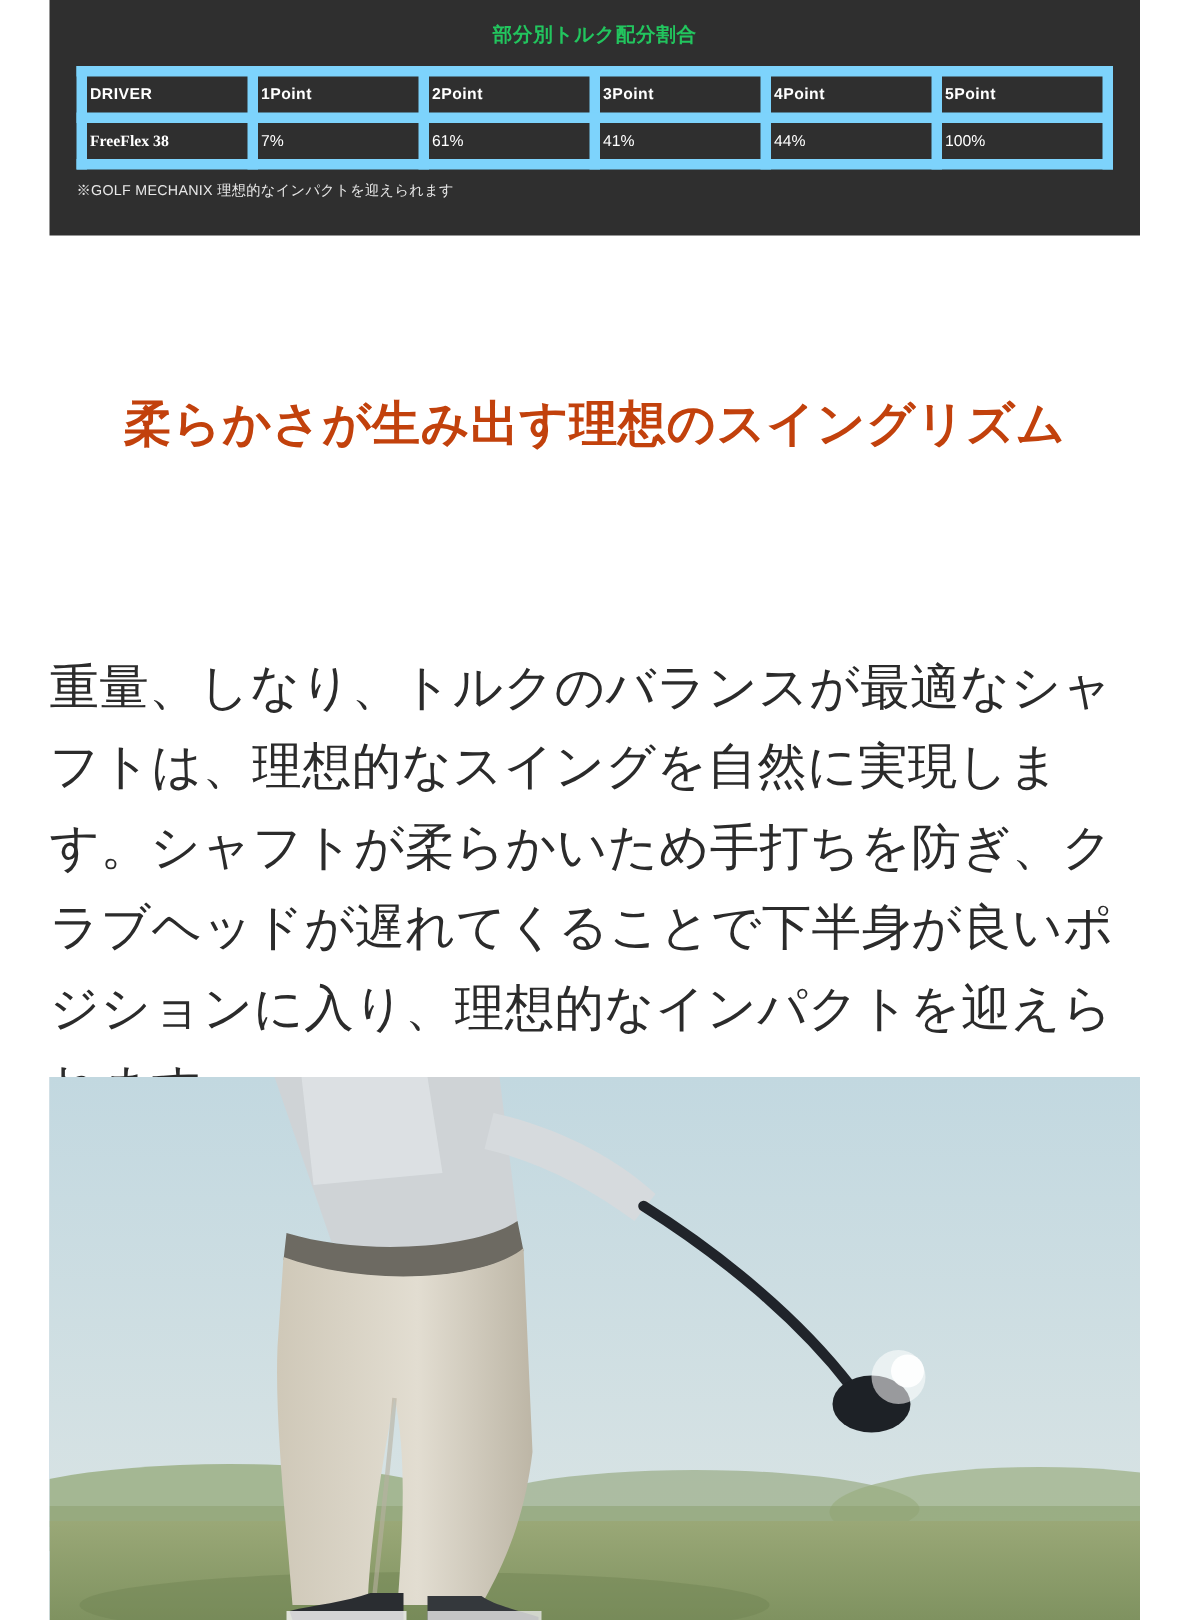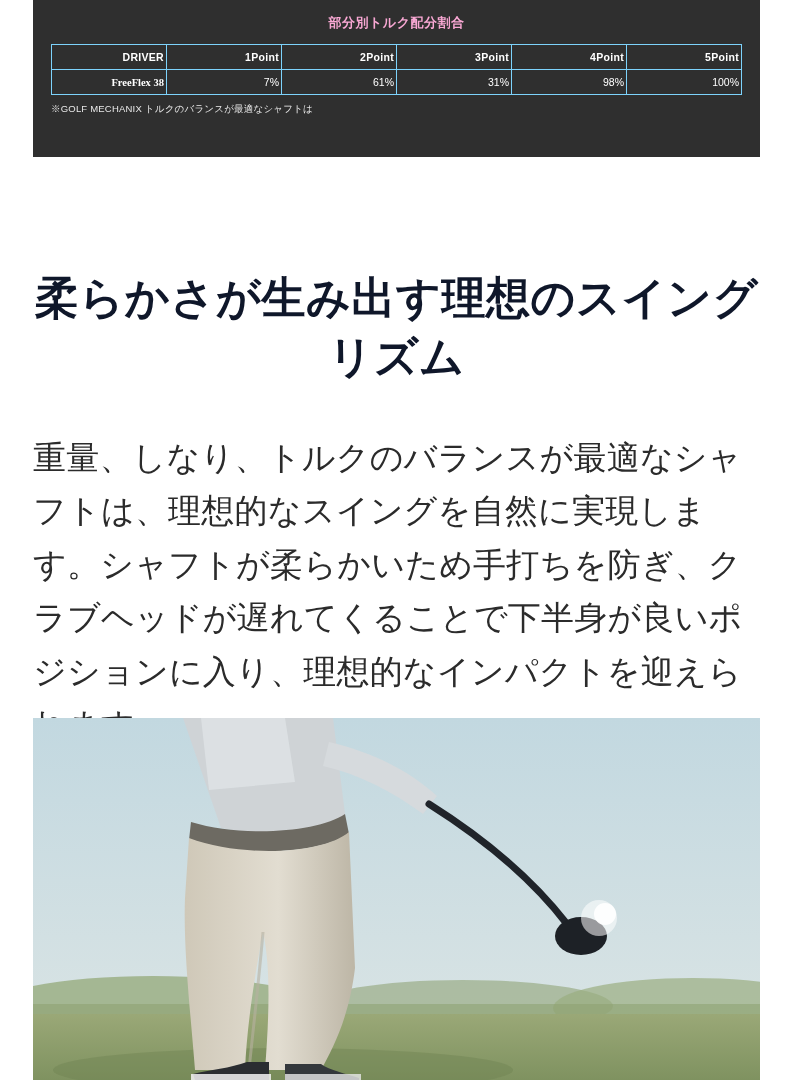--- a/index.html
+++ b/index.html
@@ -33,31 +33,31 @@
     color: #ffffff;
     box-sizing: border-box;
     padding: 12px 18px 10px 18px;
   }
   .torque-title {
     text-align: center;
     font-size: 13px;
     font-weight: bold;
     letter-spacing: 0.5px;
     margin: 2px 0 12px 0;
-    color: #f9a8d4;
+    color: #22c55e;
   }
   table.torque {
     width: 100%;
     border-collapse: collapse;
     table-layout: fixed;
   }
   table.torque th,
   table.torque td {
-    border: 1px solid #7dd3fc;
-    text-align: right;
+    border: 7px solid #7dd3fc;
+    text-align: left;
     font-size: 10.5px;
     padding: 6px 2px;
     color: #ffffff;
     font-weight: normal;
   }
   table.torque th {
     font-weight: bold;
     letter-spacing: 0.3px;
   }
   table.torque td.rowhead {
@@ -71,24 +71,24 @@
     letter-spacing: 0.2px;
   }
 
   
   .heading {
     position: absolute;
     left: 33px;
     top: 240px;
     width: 727px;
     text-align: center;
-    font-size: 44px;
+    font-size: 32px;
     line-height: 1.32;
     font-weight: bold;
-    color: #0f172a;
+    color: #c2410c;
     letter-spacing: 0.5px;
   }
 
   
   .body-copy {
     position: absolute;
     left: 33px;
     top: 398px;
     width: 720px;
     font-size: 33px;
@@ -126,28 +126,28 @@
           <th>3Point</th>
           <th>4Point</th>
           <th>5Point</th>
         </tr>
       </thead>
       <tbody>
         <tr>
           <td class="rowhead">FreeFlex 38</td>
           <td>7%</td>
           <td>61%</td>
-          <td>31%</td>
-          <td>98%</td>
+          <td>41%</td>
+          <td>44%</td>
           <td>100%</td>
         </tr>
       </tbody>
     </table>
 
-    <div class="torque-note">※GOLF MECHANIX トルクのバランスが最適なシャフトは</div>
+    <div class="torque-note">※GOLF MECHANIX 理想的なインパクトを迎えられます</div>
   </div>
 
   <h1 class="heading">柔らかさが生み出す理想のスイングリズム</h1>
 
   <p class="body-copy">重量、しなり、トルクのバランスが最適なシャフトは、理想的なスイングを自然に実現します。シャフトが柔らかいため手打ちを防ぎ、クラブヘッドが遅れてくることで下半身が良いポジションに入り、理想的なインパクトを迎えられます。</p>
 
   <div class="photo">
     <svg width="727" height="362" viewBox="0 0 727 362" xmlns="http://www.w3.org/2000/svg">
       <defs>
         <linearGradient id="skyGrad" x1="0" y1="0" x2="0" y2="1">

